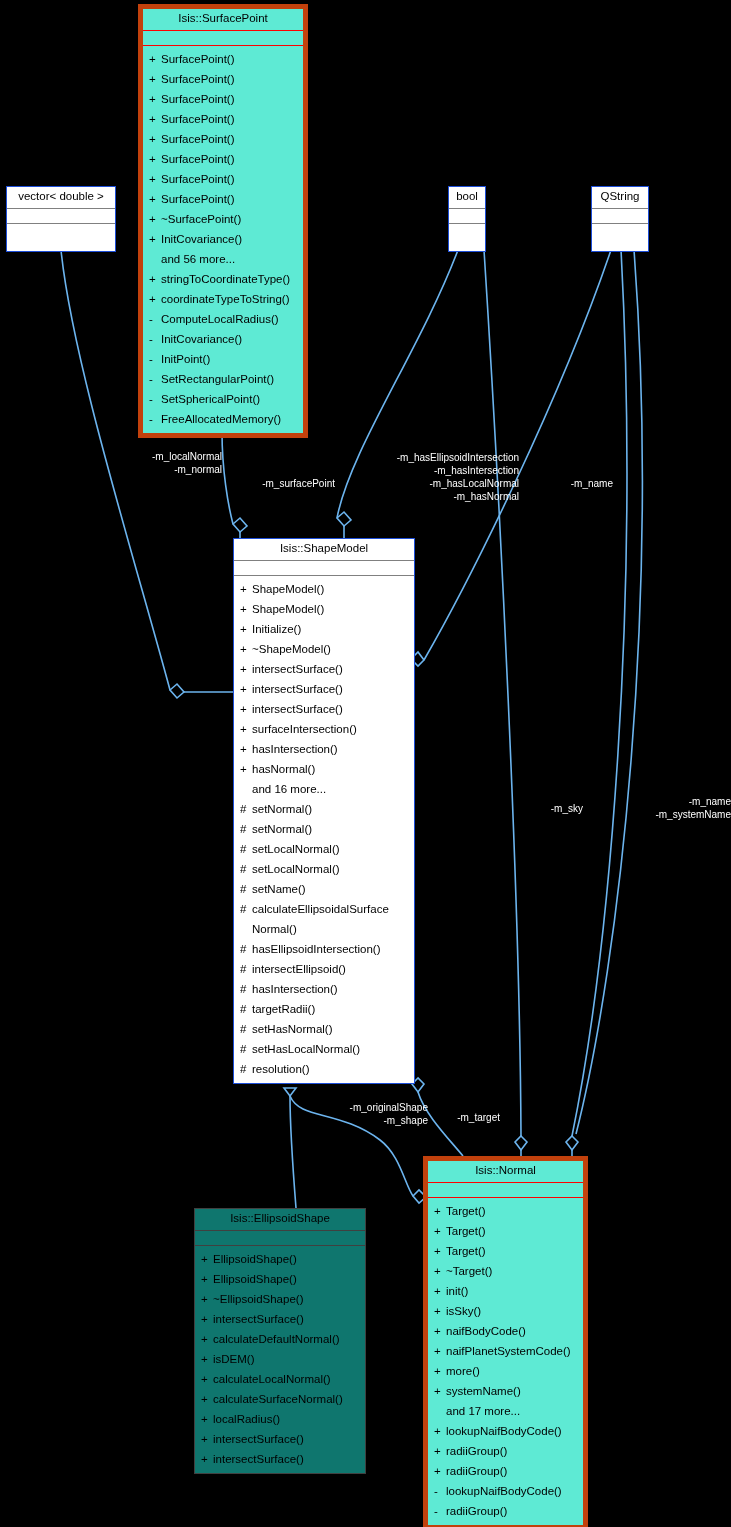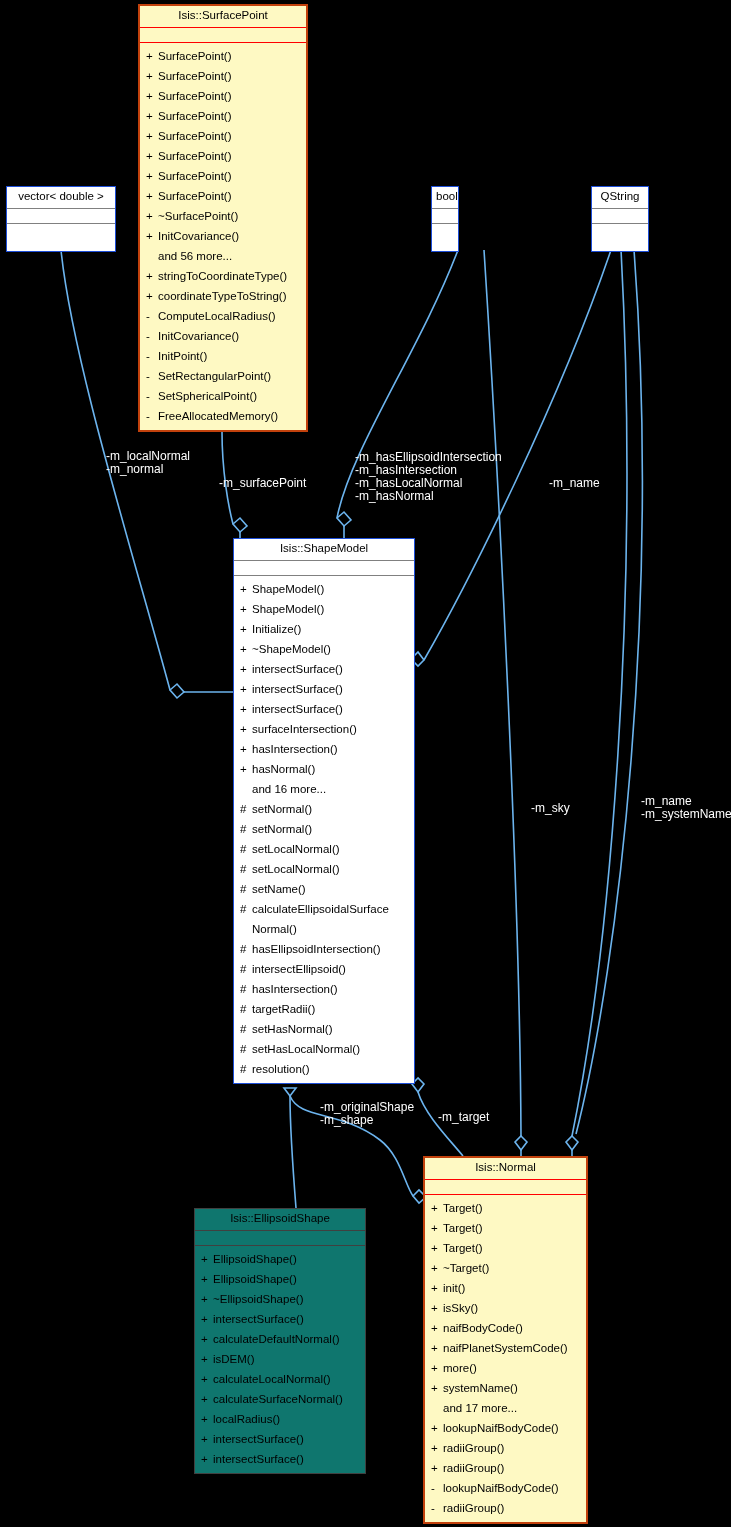--- a/index.html
+++ b/index.html
@@ -27,22 +27,22 @@
     position: absolute;
     box-sizing: border-box;
     border: 1px solid #1d4ed8;
     background: #ffffff;
     font-size: 11.5px;
     line-height: 1.0;
     color: #000000;
     z-index: 5;
   }
   .uml-box.red {
-    border: 2px solid #c2410c;
-    background: #fef9c3;
+    border: 5px solid #c2410c;
+    background: #5eead4;
   }
   .uml-box.gray {
     border: 1px solid #404040;
     background: #0f766e;
   }
   .box-title {
     text-align: center;
     padding: 4px 4px 5px 4px;
     border-bottom: 1px solid #808080;
     font-size: 11.5px;
@@ -72,23 +72,23 @@
     text-align: left;
   }
   .mrow .sig {
     flex: 1 1 auto;
     white-space: normal;
   }
   .mrow.more .sig { padding-left: 0; }
   .edge-label {
     position: absolute;
     color: #ffffff;
-    font-size: 12px;
+    font-size: 10px;
     line-height: 13px;
-    text-align: left;
+    text-align: right;
     white-space: pre;
     z-index: 6;
   }
 </style>
 </head>
 <body>
 
 <div id="canvas">
 
   <svg class="edges" viewBox="0 0 731 1527">
@@ -214,21 +214,21 @@
           <span class="vis">-</span>
           <span class="sig">SetSphericalPoint()</span>
         </div>
       <div class="mrow">
           <span class="vis">-</span>
           <span class="sig">FreeAllocatedMemory()</span>
         </div>
     </div>
   </div>
 
-  <div class="uml-box plain" style="left:431px; top:186px; width:28px;">
+  <div class="uml-box plain" style="left:448px; top:186px; width:38px;">
     <div class="box-title">bool</div>
     <div class="box-attrs"></div>
     <div class="box-methods" style="min-height:20px;"></div>
   </div>
 
   <div class="uml-box plain" style="left:591px; top:186px; width:58px;">
     <div class="box-title">QString</div>
     <div class="box-attrs"></div>
     <div class="box-methods" style="min-height:20px;"></div>
   </div>

